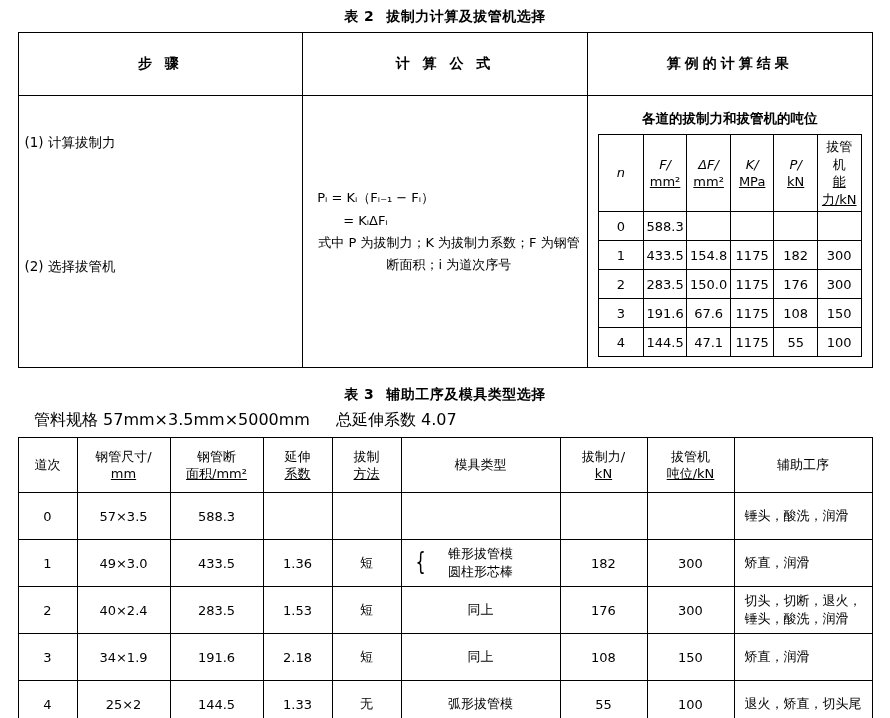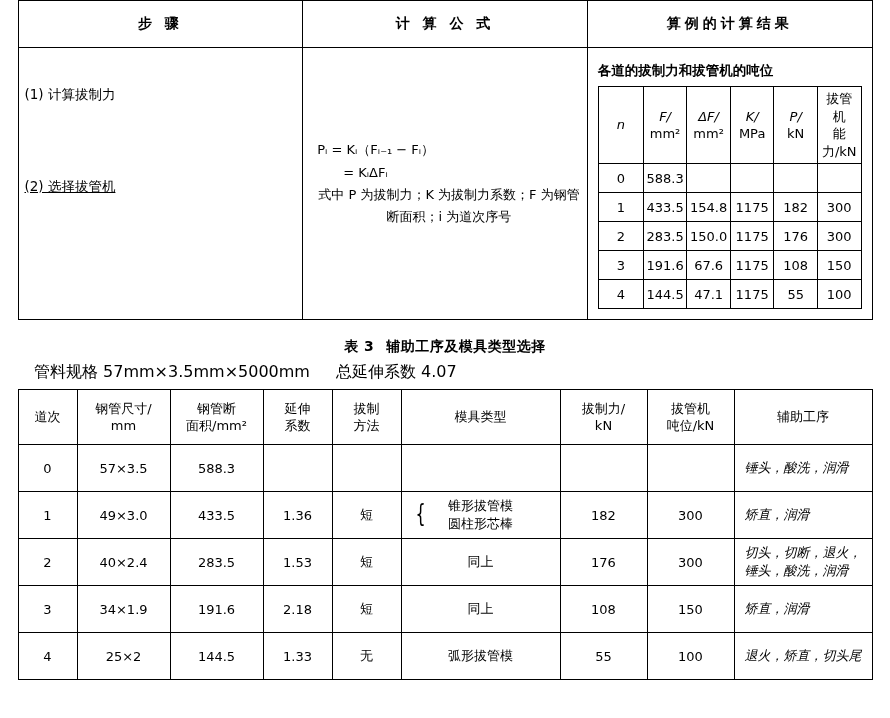--- a/index.html
+++ b/index.html
@@ -36,53 +36,52 @@
   table.grid {
     border-collapse: collapse;
     width: 855px;
     margin: 0 auto;
     table-layout: fixed;
   }
   table.grid td, table.grid th {
     border: 1px solid #000;
     font-weight: normal;
     font-size: 13px;
-    padding: 4px 6px;
+    padding: 12px 6px;
     vertical-align: middle;
   }
   .t2 .hdr {
     text-align: center;
     font-weight: bold;
     font-size: 14px;
     height: 38px;
     letter-spacing: 4px;
   }
   .t2 .leftcol {
     vertical-align: top;
     padding-top: 38px;
     font-size: 13.5px;
     width: 175px;
   }
   .t2 .leftcol .step2 {
-    margin-top: 74px;
-    text-decoration: underline;
+    margin-top: 106px;
   }
   .t2 .formulacol {
     width: 238px;
     vertical-align: middle;
     font-size: 13px;
     line-height: 1.75;
     padding-left: 14px;
   }
   .t2 .rescol {
     vertical-align: top;
     padding: 6px 10px 10px 10px;
   }
   .sub-caption {
-    text-align: left;
+    text-align: center;
     font-weight: bold;
     font-size: 13.5px;
     margin: 8px 0 6px 0;
   }
   table.inner {
     border-collapse: collapse;
     width: 100%;
     table-layout: fixed;
   }
   table.inner td, table.inner th {
@@ -92,21 +91,21 @@
     text-align: center;
     padding: 3px 2px;
     height: 22px;
   }
   table.inner th {
     height: 46px;
     line-height: 1.35;
   }
   .ital { font-style: italic; }
   .frac-top { display:block; }
-  .frac-bot { display:block; }
+  .frac-bot { display:block;text-decoration:underline; }
 
   .formula-line { white-space: nowrap; }
   .formula-line.indent { padding-left: 26px; }
   .note { font-size: 13px; line-height: 1.7; text-align: center; }
 
   
   .t3wrap { margin-top: 18px; }
   .spec-line {
     font-size: 16px;
     margin: 4px 0 6px 34px;
@@ -127,21 +126,20 @@
     padding: 3px 3px;
   }
   table.t3 th {
     height: 48px;
     line-height: 1.35;
   }
   table.t3 td { height: 40px; }
   table.t3 td.aux {
     text-align: left;
     padding-left: 10px;
-    font-style: italic;
   }
   .brace-cell {
     position: relative;
     text-align: left;
     padding-left: 28px;
     line-height: 1.4;
     font-size: 12.5px;
   }
   .brace {
     position: absolute;
@@ -149,20 +147,23 @@
     top: 50%;
     transform: translateY(-50%) scaleY(1.5);
     font-size: 16px;
   }
 </style>
 </head>
 <body>
 
 <div class="page">
 
+  <div class="tbl-title">
+    <span class="num">表 2</span><span>拔制力计算及拔管机选择</span>
+  </div>
 
   <table class="grid t2">
     <tbody>
         <tr>
       <td class="hdr">步    骤</td>
       <td class="hdr">计 算 公 式</td>
       <td class="hdr">算例的计算结果</td>
     </tr>
     <tr>
       <td class="leftcol">

